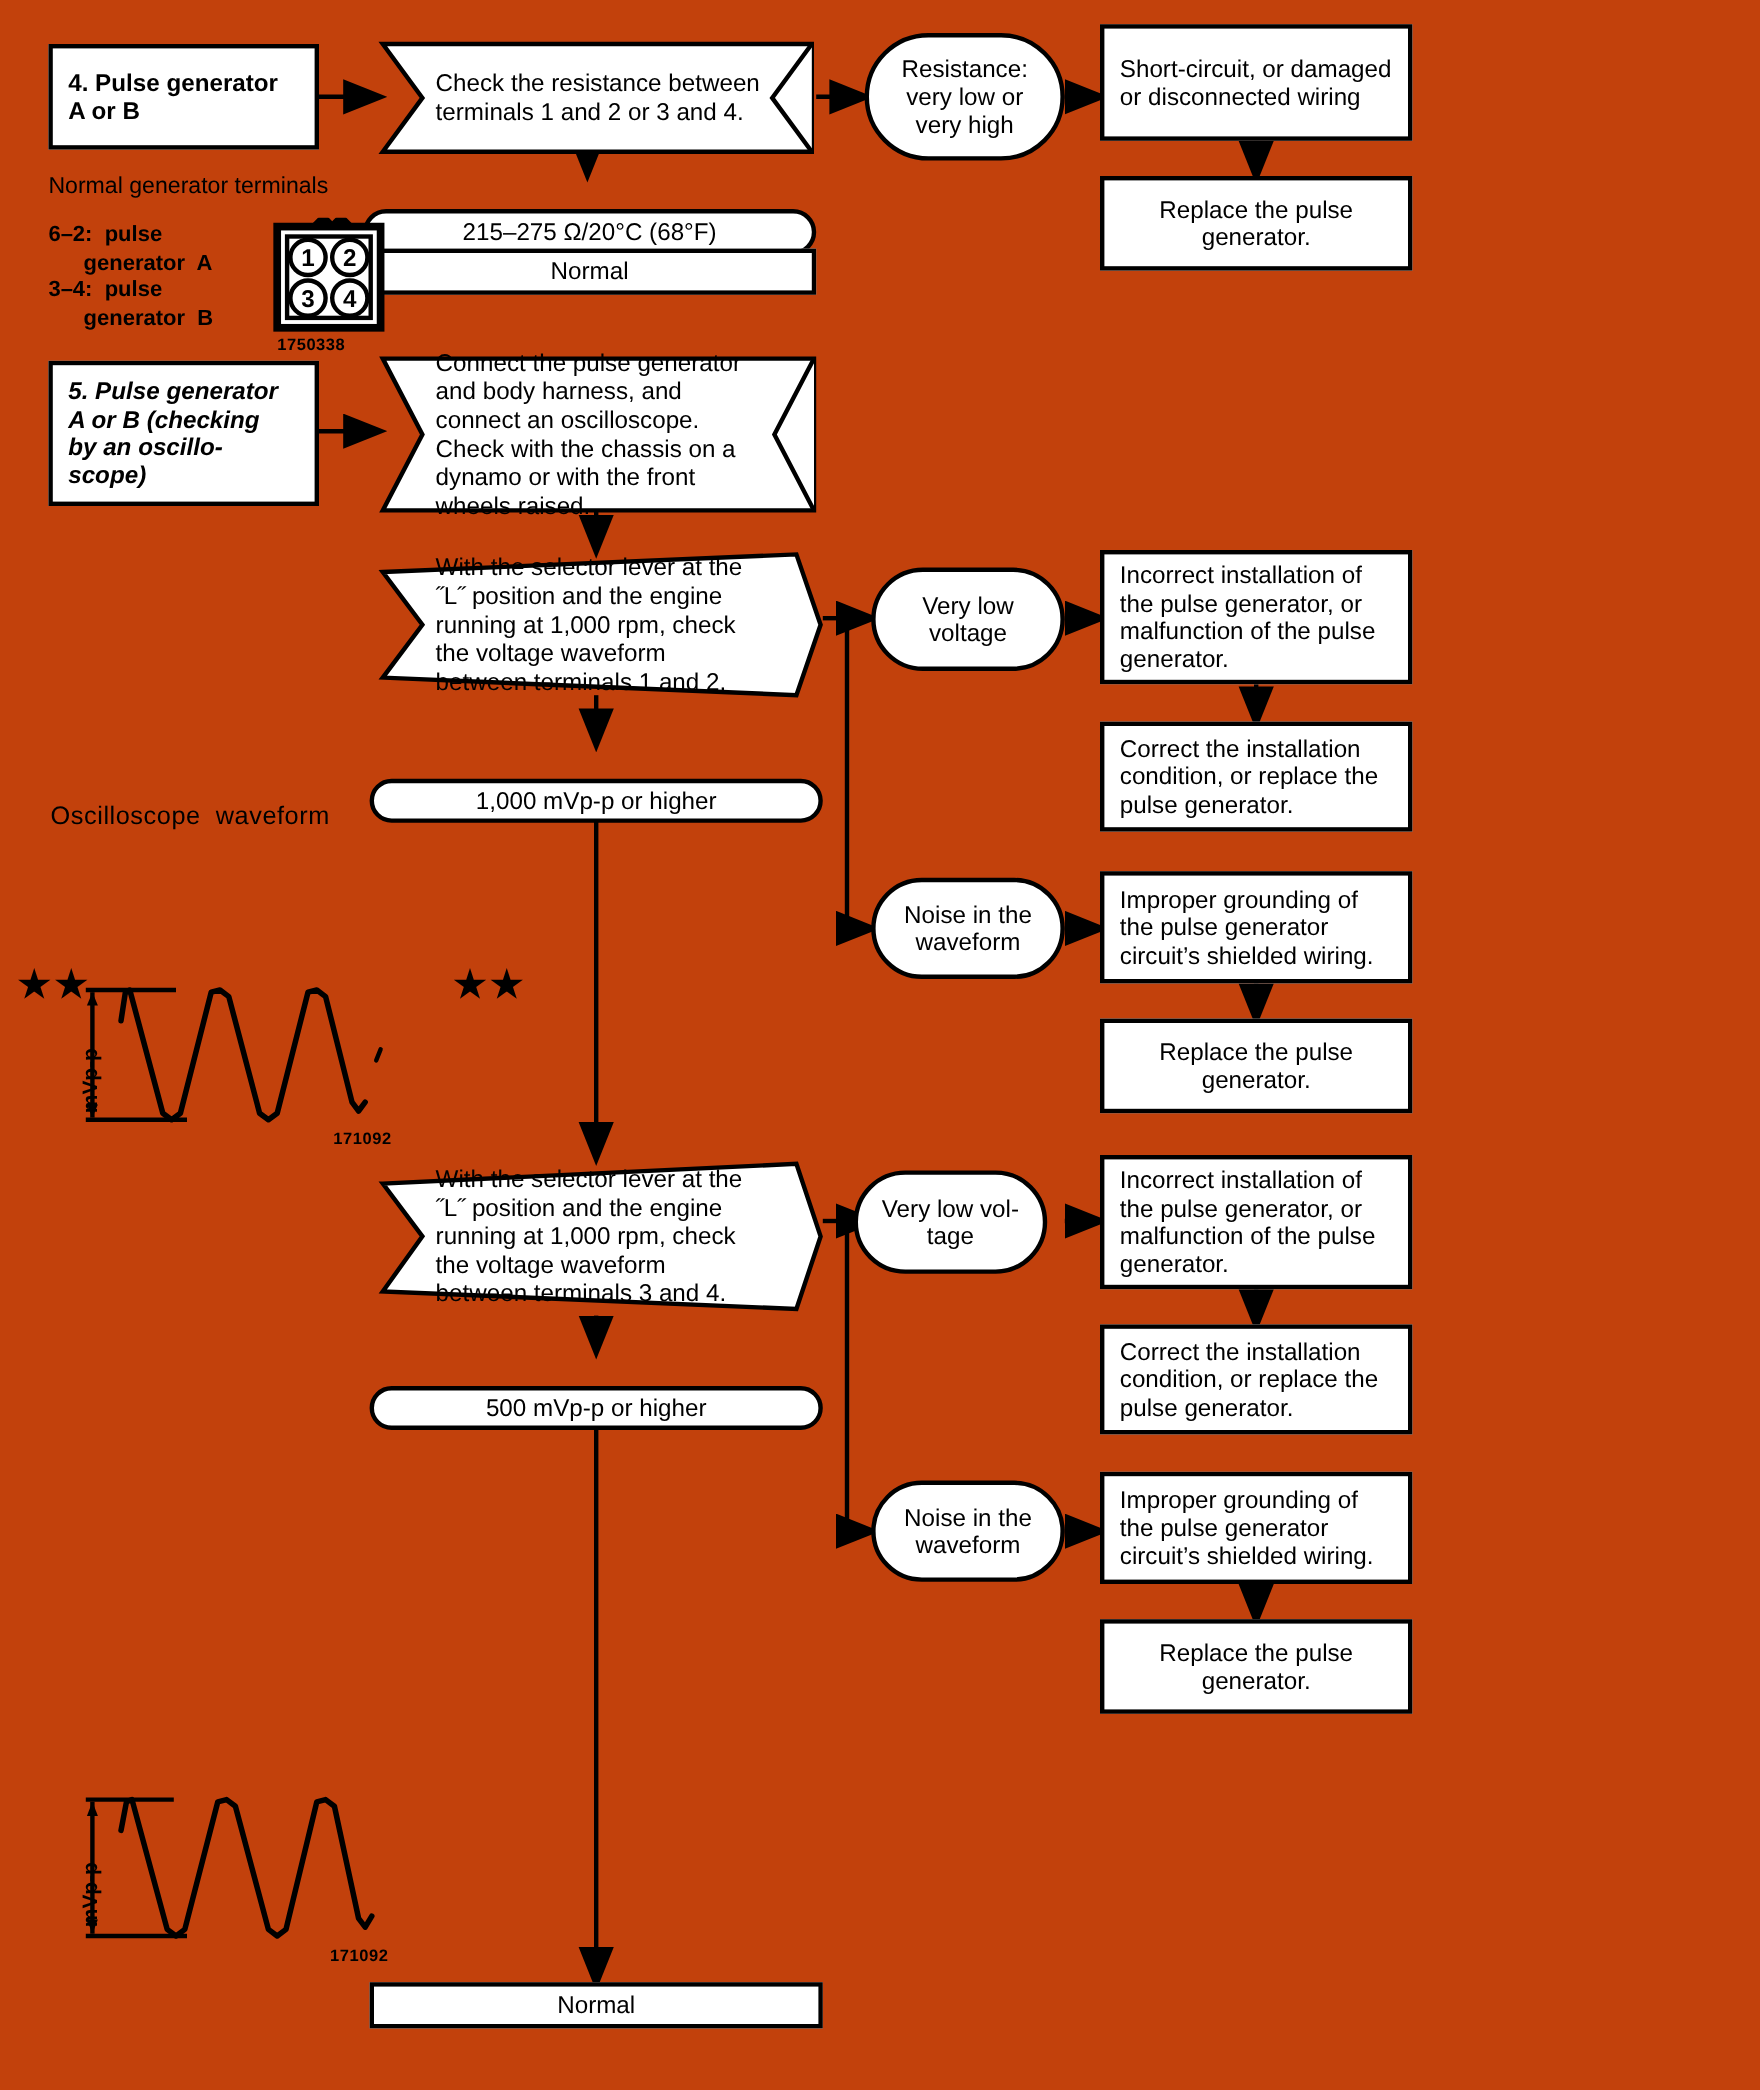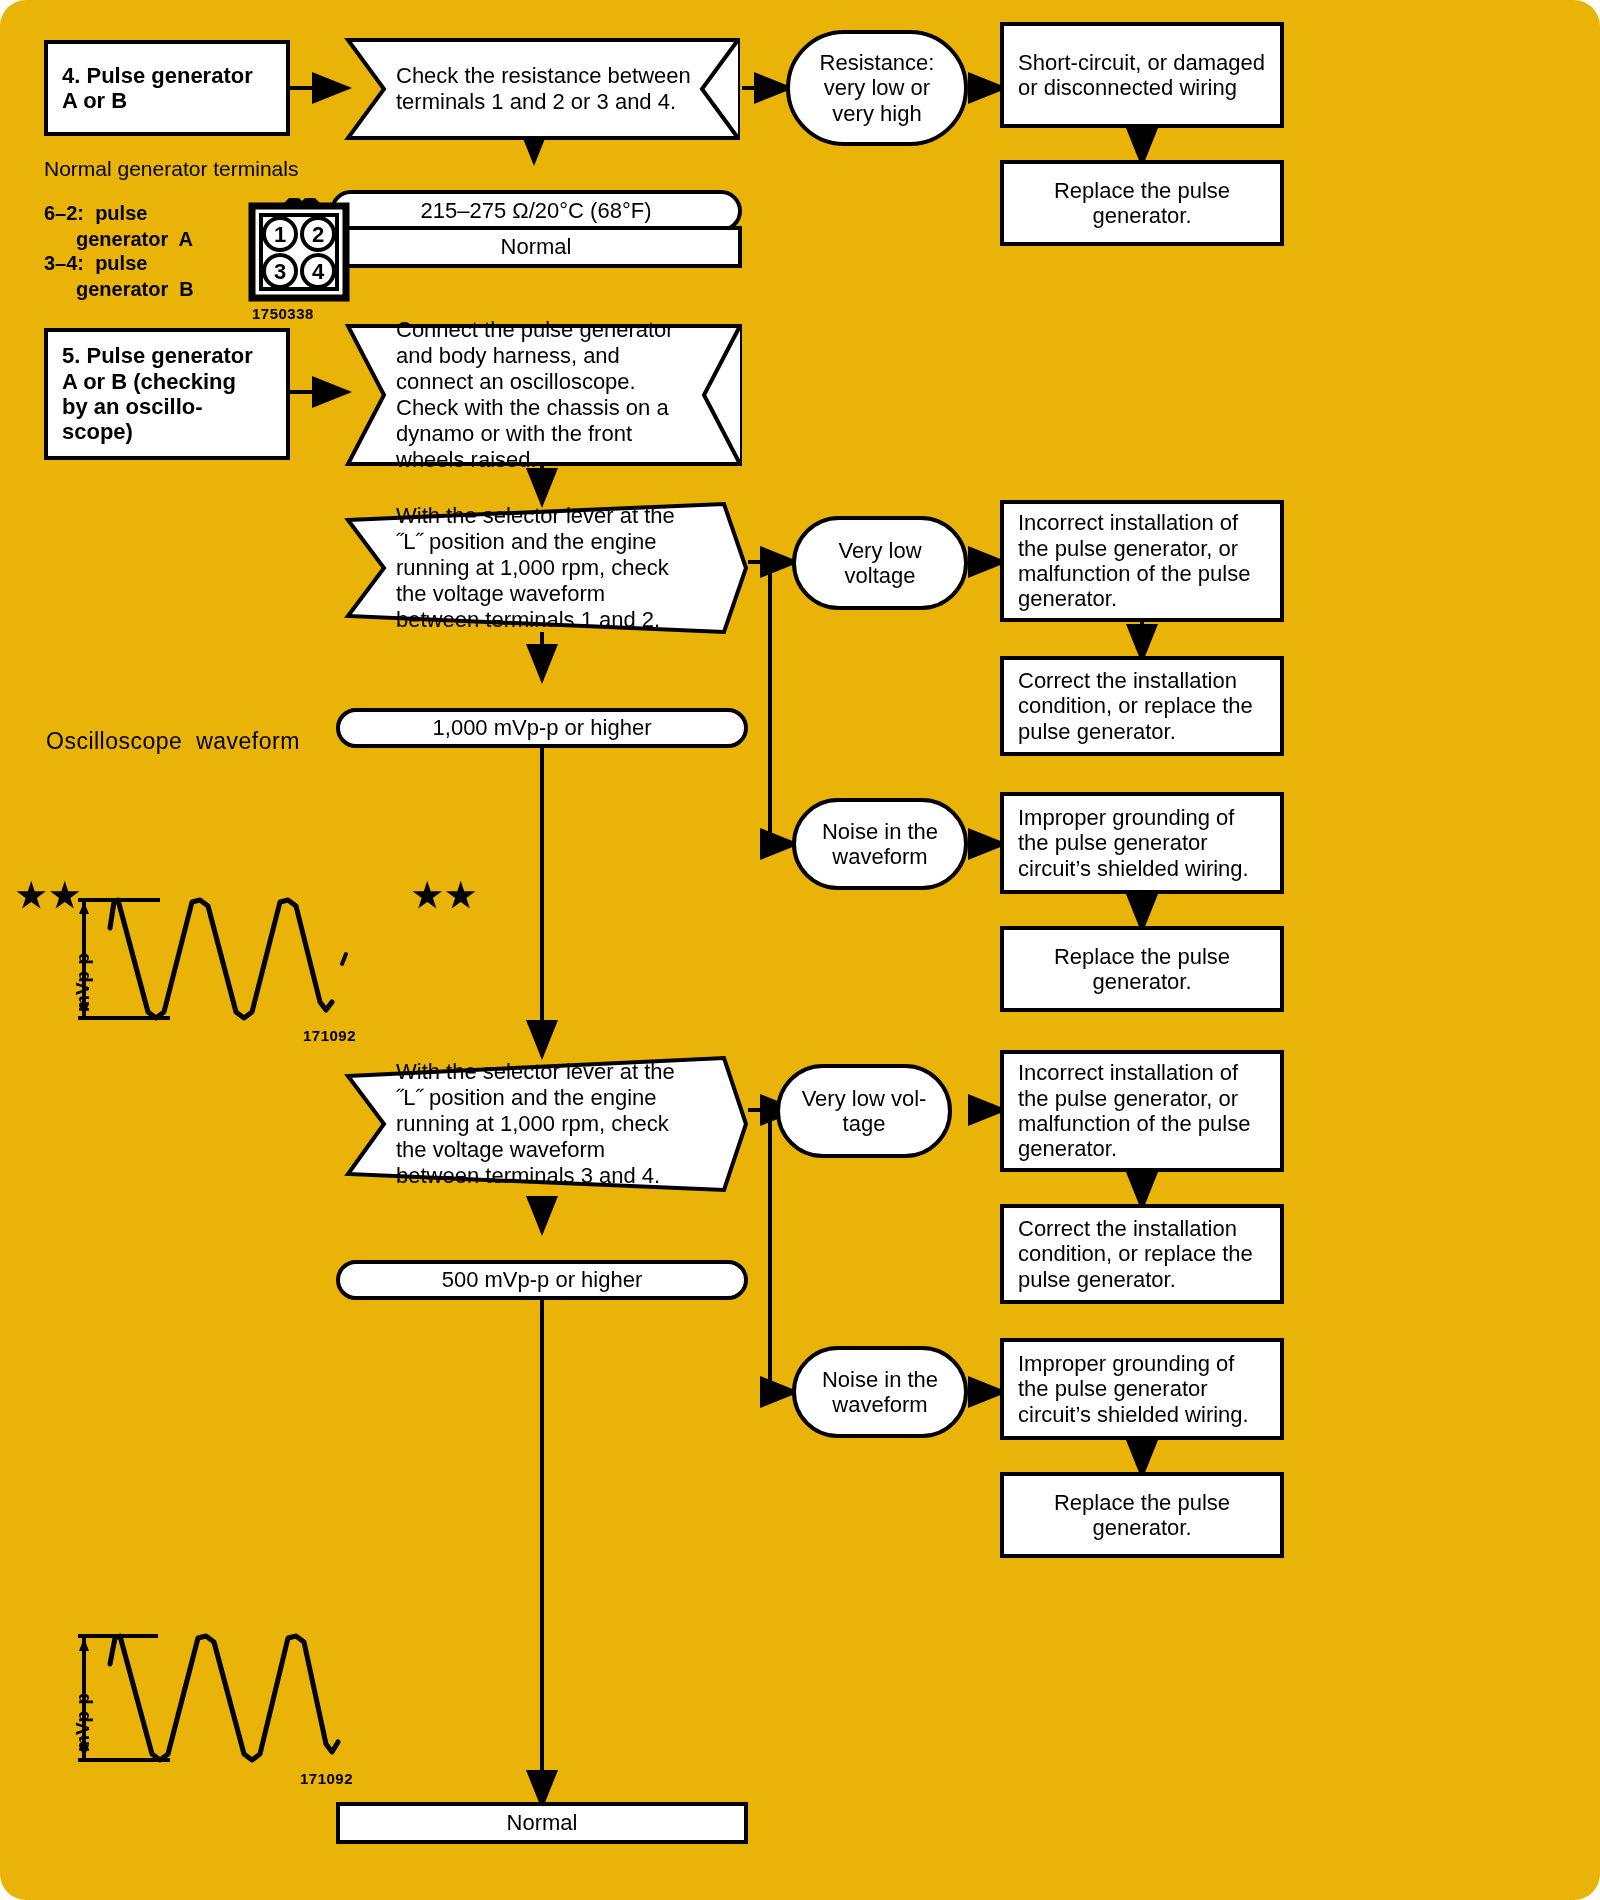--- a/index.html
+++ b/index.html
@@ -4,23 +4,22 @@
 <style>
   html,body{margin:0;padding:0;background:#ffffff;}
   body{
     font-family:"Liberation Sans", sans-serif;
     color:#000;
   }
   #page{
     position:relative;
     width:1600px;
     height:1900px;
-    background:#eab308;
+    background:#c2410c;
     overflow:hidden;
-    border-radius:26px;
   }
   .abs{position:absolute;box-sizing:border-box;}
 
   
   .box{
     border:4px solid #000;
     background:#fff;
     display:flex;
     align-items:center;
     padding:10px 14px;
@@ -217,21 +216,21 @@
       <circle cx="70" cy="73" r="16" fill="#fff" stroke="#000" stroke-width="4"></circle>
       <text x="32" y="44" text-anchor="middle" font-family="Liberation Sans, sans-serif" font-size="22" font-weight="bold">1</text>
       <text x="70" y="44" text-anchor="middle" font-family="Liberation Sans, sans-serif" font-size="22" font-weight="bold">2</text>
       <text x="32" y="81" text-anchor="middle" font-family="Liberation Sans, sans-serif" font-size="22" font-weight="bold">3</text>
       <text x="70" y="81" text-anchor="middle" font-family="Liberation Sans, sans-serif" font-size="22" font-weight="bold">4</text>
     </svg>
   </div>
 
   <div class="label tiny" style="left:252px;top:305px;">1750338</div>
 
-  <div class="abs box left bold" style="left:44px;top:328px;width:246px;height:132px;font-size:22px;">
+  <div class="abs box left bold" style="left:44px;top:328px;width:246px;height:132px;font-size:22px;font-style:italic;">
     <span class="txt" style="white-space:pre-line;">5.  Pulse generator
 A or B (checking
 by an oscillo-
 scope)</span>
   </div>
 
   <div class="hexwrap" style="left:344px;top:322px;width:400px;height:146px;">
     <svg width="400" height="146" viewBox="0 0 400 146">
       <path d="M4,4 L396,4 L396,142 L4,142 L40,73 Z" fill="#fff" stroke="#000" stroke-width="4" stroke-linejoin="miter"></path>
       <path d="M396,4 L360,73 L396,142" fill="#fff" stroke="#000" stroke-width="4" stroke-linejoin="miter"></path>

